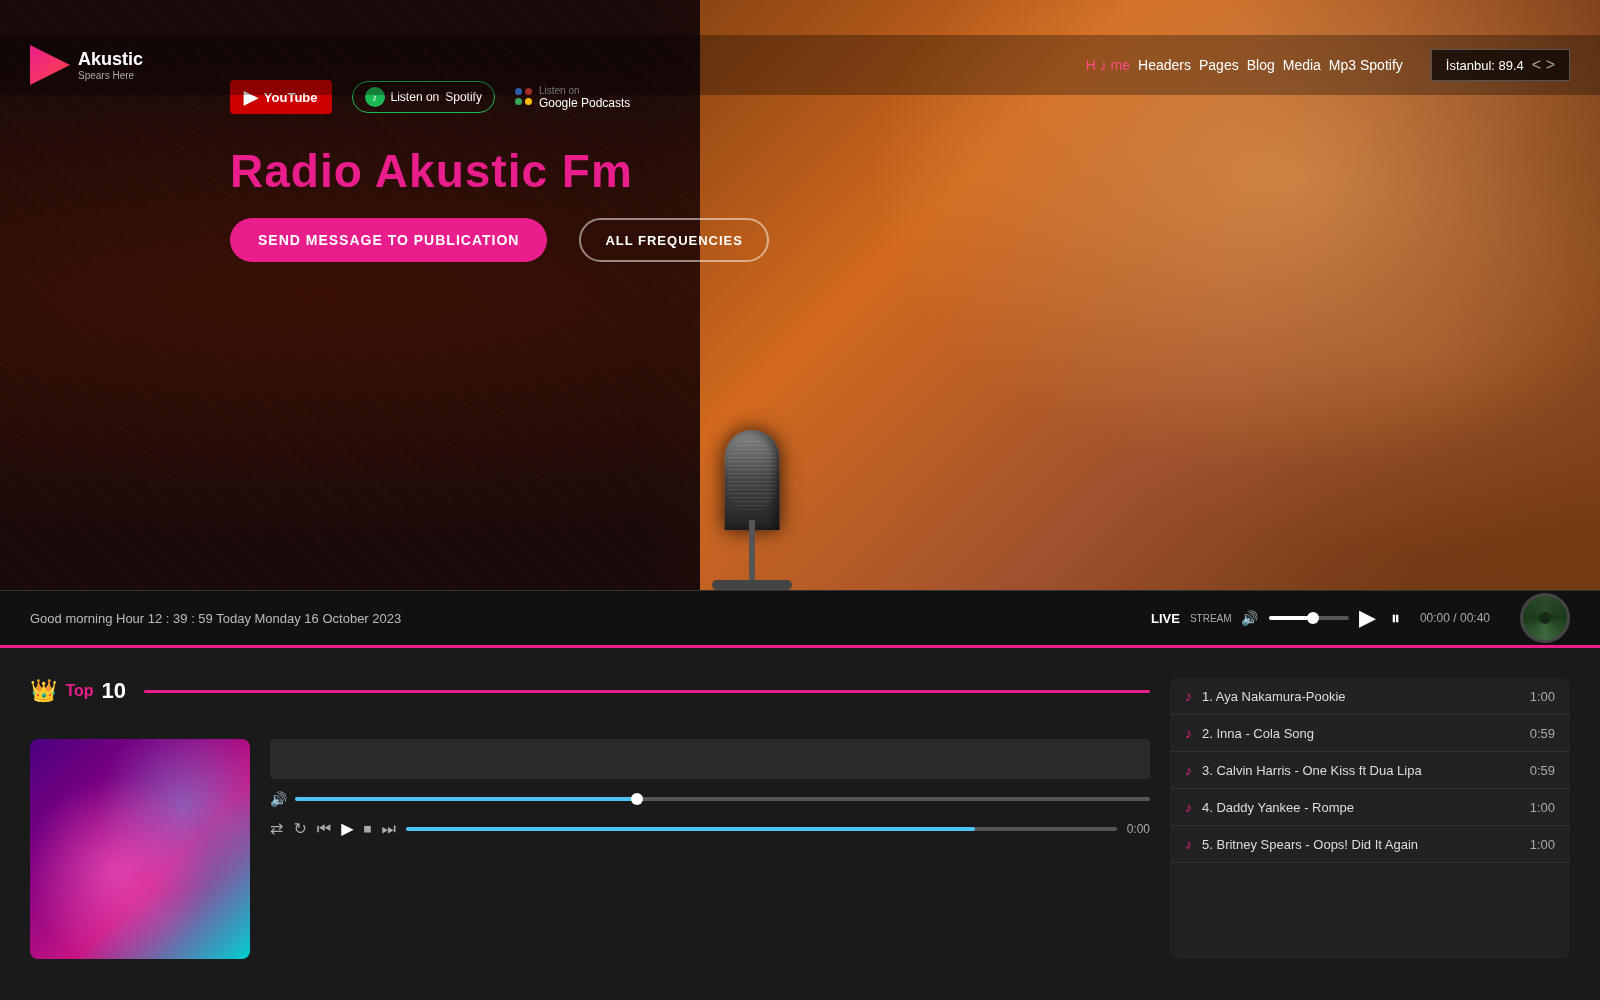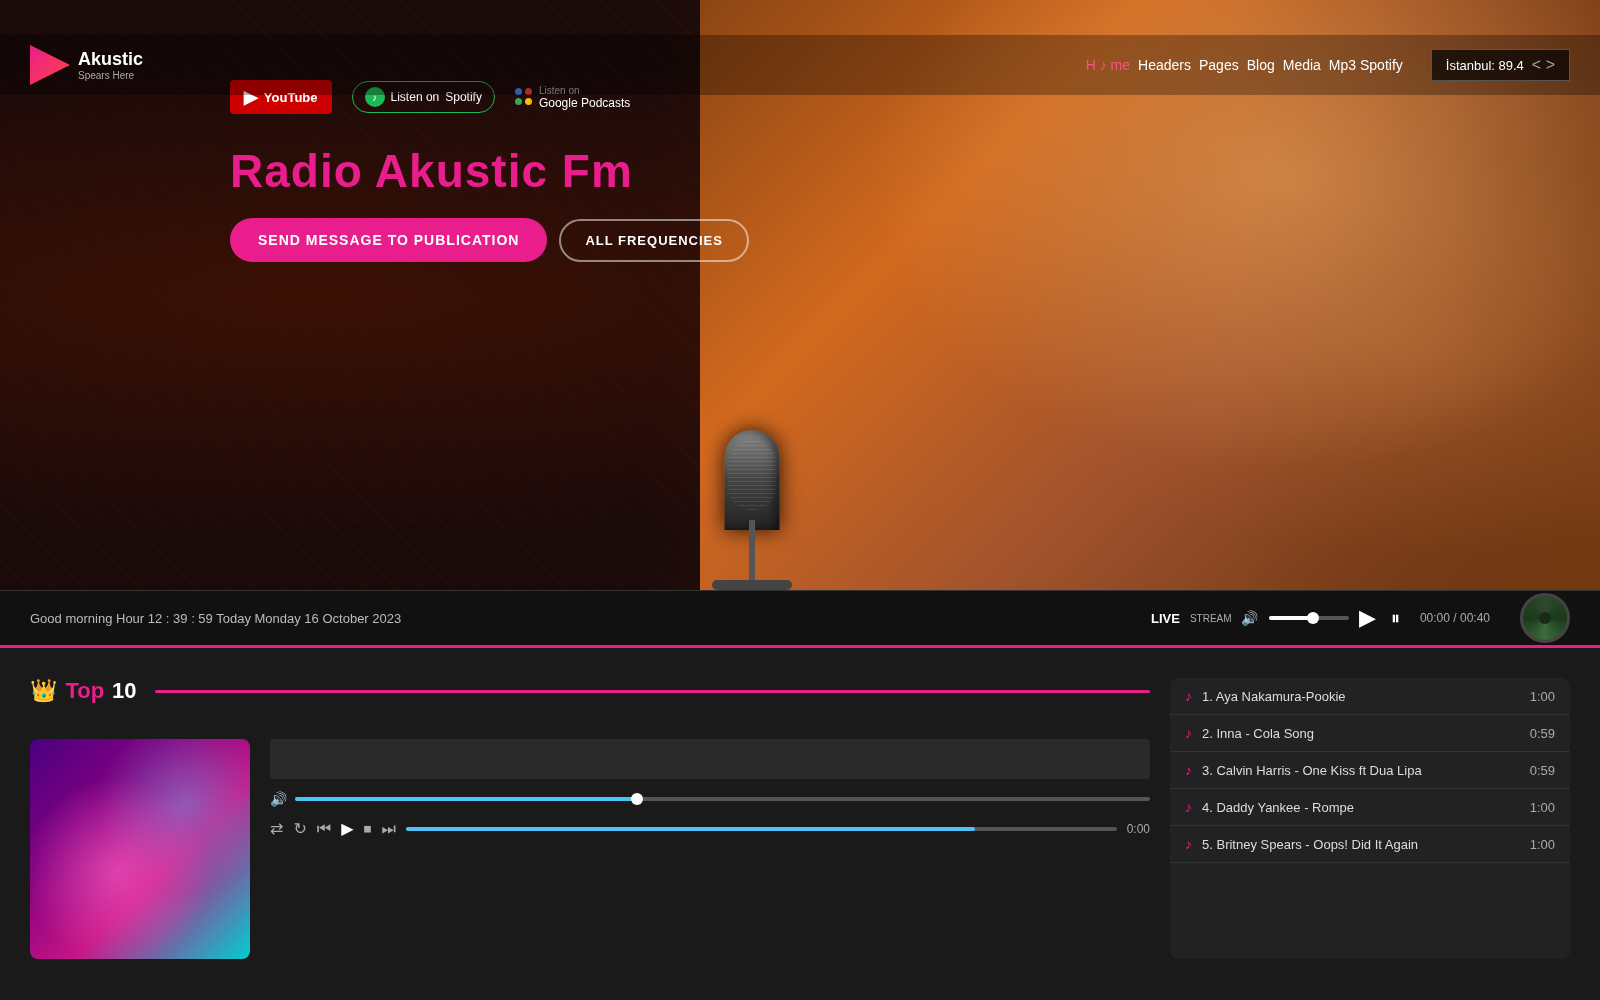--- a/index.html
+++ b/index.html
@@ -174,22 +174,21 @@
     }
     .hero-description {
       font-size: 15px;
       color: #ccc;
       line-height: 1.7;
       max-width: 480px;
       margin-bottom: 40px;
     }
     .hero-buttons {
       display: flex;
-      gap: 12px;
-      align-items: center;
+      gap: 32px;
     }
     .btn-message {
       background: #e91e8c;
       color: #fff;
       border: none;
       padding: 14px 28px;
       border-radius: 25px;
       font-size: 14px;
       font-weight: bold;
       cursor: pointer;
@@ -275,21 +274,21 @@
       gap: 20px;
       border-top: 3px solid #e91e8c;
     }
     .top10-header {
       display: flex;
       align-items: center;
       gap: 8px;
       margin-bottom: 20px;
     }
     .crown-icon { font-size: 22px; color: #gold; }
-    .top-label { font-size: 22px; color: #e91e8c; font-weight: bold; }
+    .top-label { font-size: 16px; color: #e91e8c; font-weight: bold; }
     .top-number { font-size: 22px; color: #fff; font-weight: bold; }
 
     .player-section {
       display: flex;
       gap: 20px;
       flex: 1;
     }
     .album-art {
       width: 220px; height: 220px;
       border-radius: 8px;

